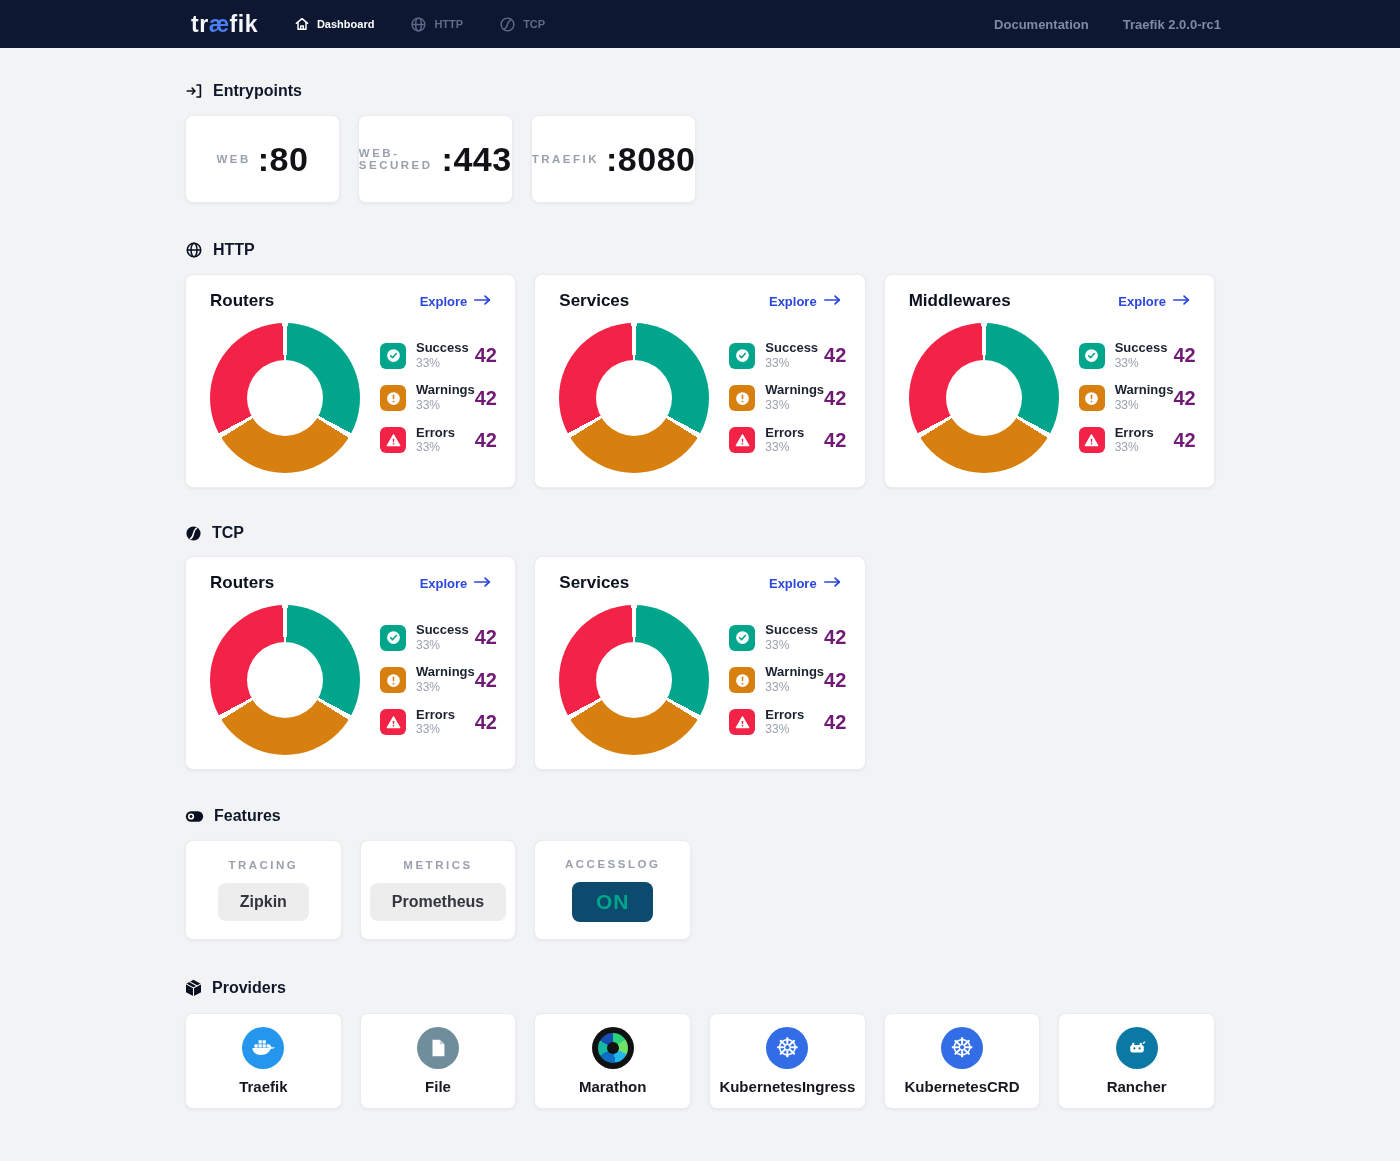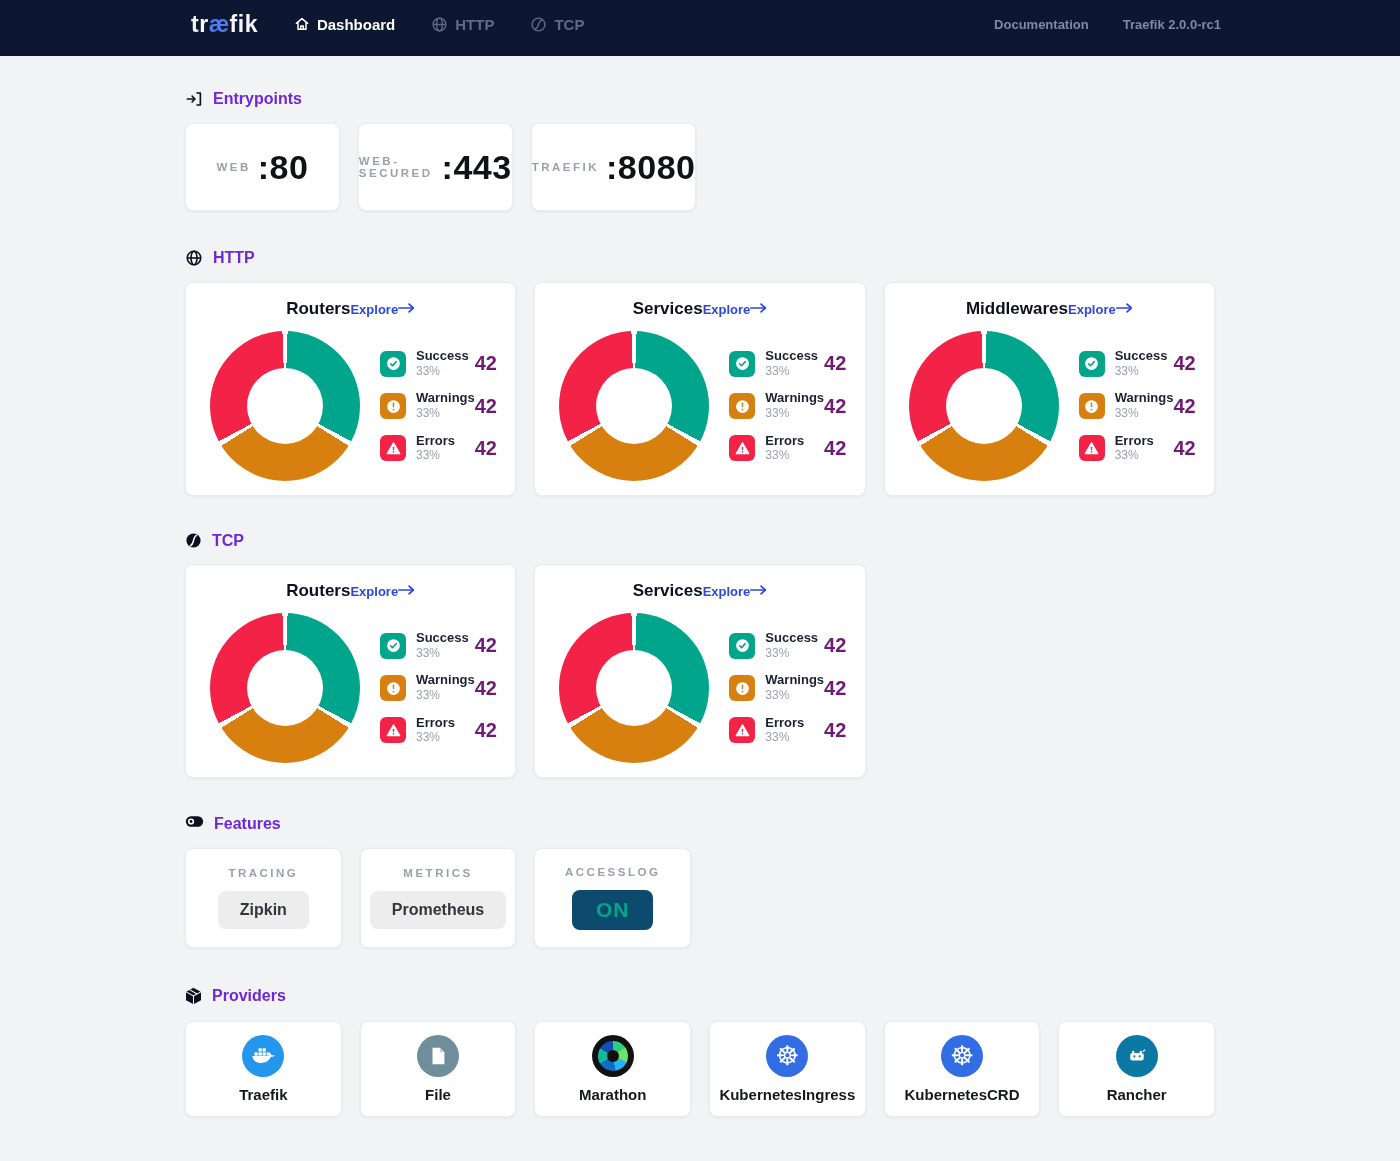--- a/index.html
+++ b/index.html
@@ -6,33 +6,33 @@
   html,body { width: 1400px; }
   body {
     min-height: 1161px;
     background: #f2f3f5;
     font-family: "Liberation Sans", sans-serif;
     color: #0c1120;
   }
   .container { width: 1030px; margin: 0 auto; }
 
   
-  .navbar { height: 56px; background: #0d1731; padding-left: 12px; }
+  .navbar { height: 48px; background: #0d1731; padding-left: 12px; }
   .navbar .container { height: 48px; display: flex; align-items: center; }
   .logo { font-size: 23px; font-weight: 700; color: #f4f6fa; letter-spacing: .5px; margin-right: 36px; cursor: pointer; }
   .logo .ae { color: #4a7df0; }
   .nav-items { display: flex; align-items: center; gap: 36px; flex: 1; }
-  .nav-item { display: flex; align-items: center; gap: 7px; font-size: 15px; font-weight: 700; color: #5e6b88; cursor: pointer; }
+  .nav-item { display: flex; align-items: center; gap: 7px; font-size: 11px; font-weight: 700; color: #5e6b88; cursor: pointer; }
   .nav-item.active { color: #ffffff; }
   .nav-item svg { display: block; }
   .nav-right { display: flex; align-items: flex-start; gap: 34px; }
   .nav-right .nav-link { font-size: 13px; font-weight: 600; color: #7f8aa3; cursor: pointer; }
 
   
-  .section-head { display: flex; align-items: flex-start; gap: 10px; font-size: 16px; font-weight: 700; color: #6d28d9; }
+  .section-head { display: flex; align-items: center; gap: 10px; font-size: 16px; font-weight: 700; color: #0f172a; }
   .section-head svg { display: block; }
   .sh-entry { margin: 34px 0 15px; }
   .sh-http  { margin: 38px 0 15px; }
   .sh-tcp   { margin: 36px 0 14px; }
   .sh-feat  { margin: 37px 0 15px; }
   .sh-prov  { margin: 39px 0 16px; }
 
   
   .grid { display: grid; grid-template-columns: repeat(6, 1fr); gap: 18px; }
   .card {
@@ -45,23 +45,23 @@
   .stat-card { height: 88px; display: flex; flex-direction: row; align-items: center; justify-content: center; gap: 7px; }
   .stat-label { font-size: 11.5px; font-weight: 700; letter-spacing: 2.5px; color: #9aa0ac; }
   .stat-value { font-size: 34px; font-weight: 800; color: #101215; letter-spacing: .5px; }
 
   .feature-card { height: 100px; display: flex; flex-direction: column; align-items: center; justify-content: center; gap: 12px; }
   .chip { background: #ededee; border-radius: 8px; padding: 10px 22px; font-size: 16px; font-weight: 600; color: #33363f; }
   .chip.on { background: #0c4a6e; color: #00a58c; font-size: 21px; font-weight: 800; letter-spacing: 1px; padding: 8px 24px; }
 
   
   .chart-card { height: 214px; padding: 16px 24px 18px; grid-column: span 2; }
-  .card-head { display: flex; align-items: center; justify-content: center; }
+  .card-head { display: flex; align-items: center; justify-content: space-between; }
   .card-title { font-size: 17px; font-weight: 700; color: #0c1120; }
-  .explore { display: flex; align-items: center; font-size: 13px; font-weight: 700; color: #2c47dd; text-decoration: none; cursor: pointer; }
+  .explore { display: flex; align-items: center; gap: 7px; font-size: 13px; font-weight: 700; color: #2c47dd; text-decoration: none; cursor: pointer; }
   .card-body { display: flex; align-items: center; margin-top: 12px; }
   .donut { width: 150px; height: 150px; border-radius: 50%; position: relative; flex: none; }
   .donut::after { content: ""; position: absolute; inset: 37px; border-radius: 50%; background: #fff; }
   .legend { flex: 1; margin-left: 20px; display: flex; flex-direction: column; gap: 11px; }
   .legend-row { display: flex; align-items: center; justify-content: center; }
   .licon { width: 26px; height: 26px; border-radius: 6px; display: flex; align-items: center; justify-content: center; flex: none; }
   .licon.success { background: #00a58c; }
   .licon.warning { background: #d7800f; }
   .licon.error   { background: #f22346; }
   .ltext { margin-left: 10px; }

